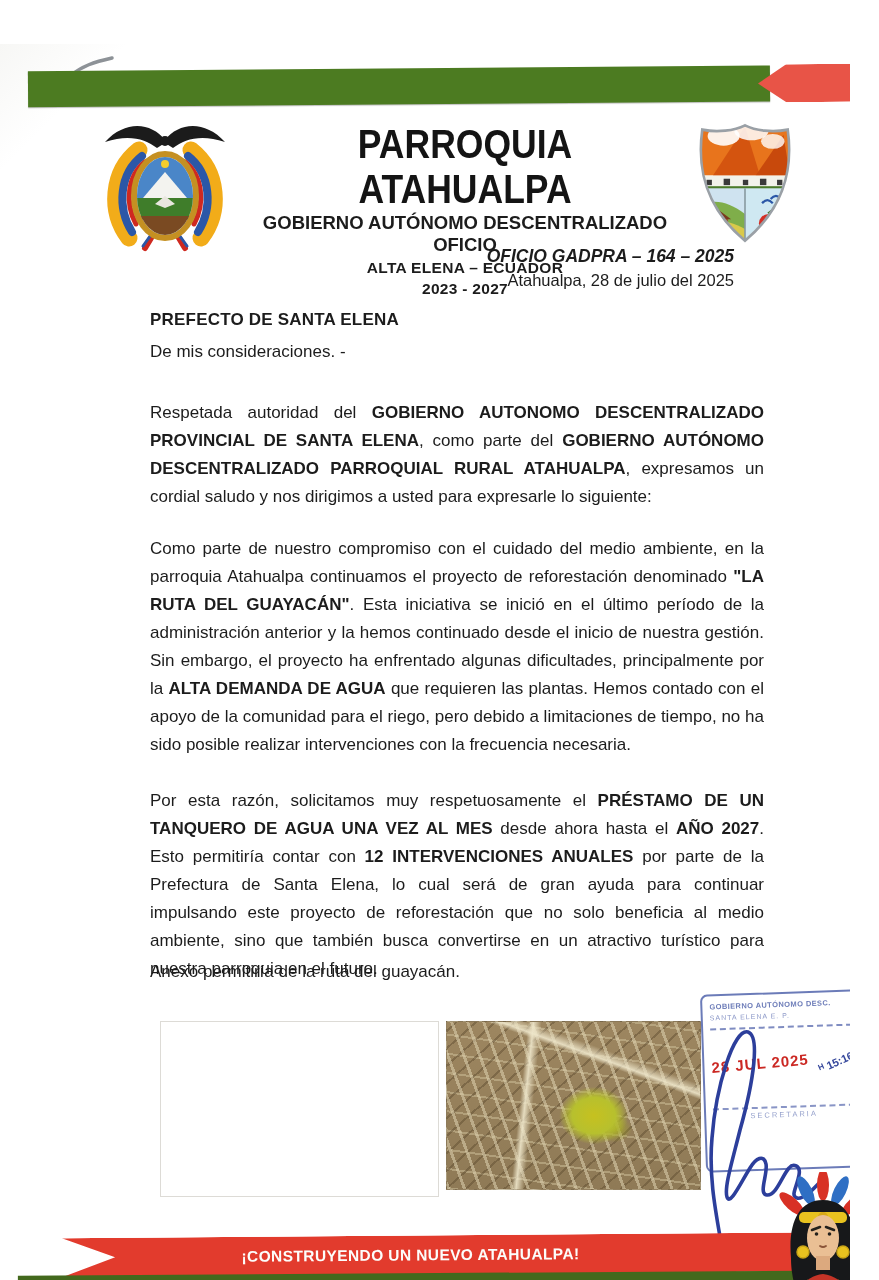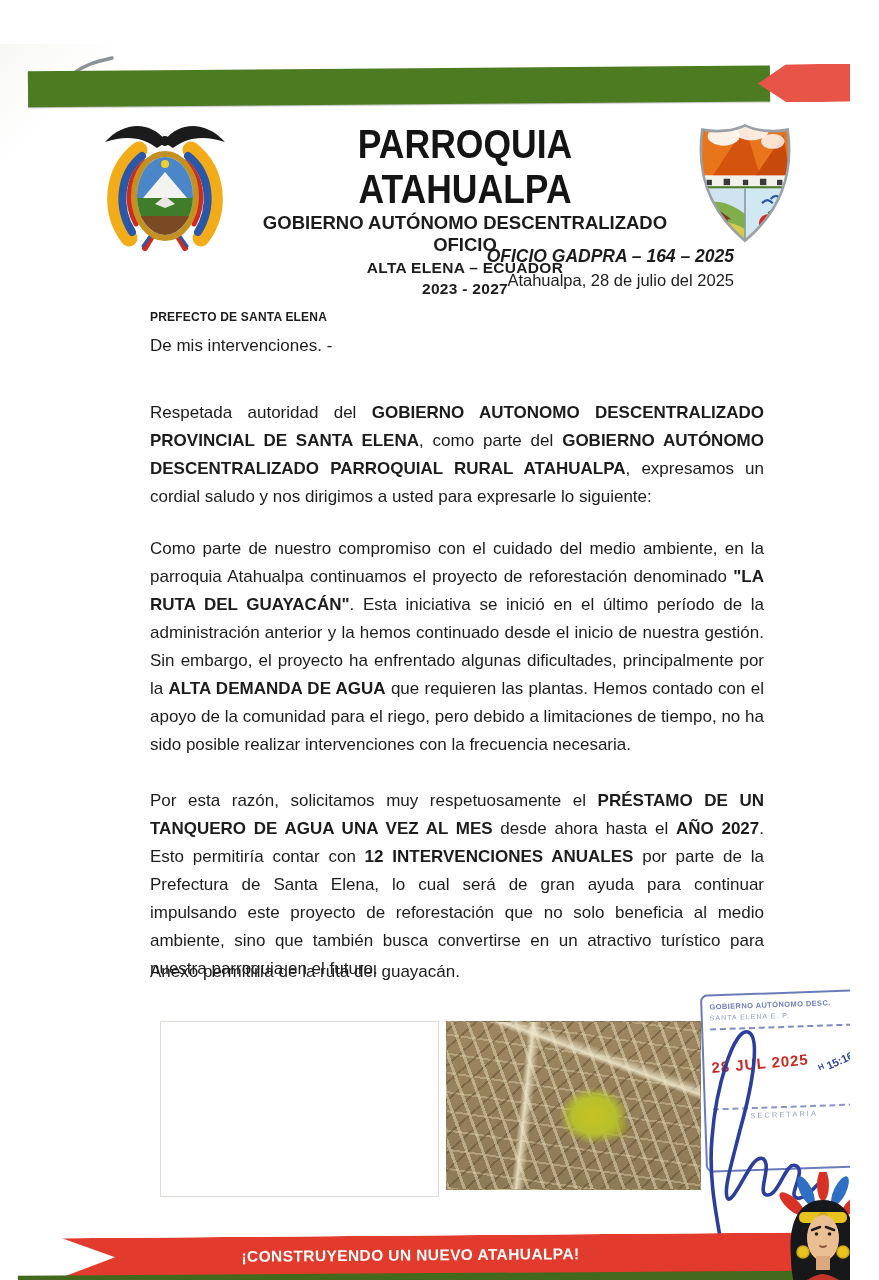--- a/index.html
+++ b/index.html
@@ -21,21 +21,21 @@
   .h-title{font-size:37px;font-weight:800;letter-spacing:0px;transform:scale(.96,1.08);transform-origin:center top;color:#141414;}
   .h-sub1{margin-top:6px;font-size:18.5px;font-weight:800;}
   .h-sub{margin-top:3px;font-size:15.5px;font-weight:800;letter-spacing:.3px;}
   
   .oficio{position:absolute;right:116px;top:202px;text-align:right;}
   .oficio-num{font-size:17.5px;font-weight:800;font-style:italic;}
   .oficio-date{margin-top:4px;font-size:16.5px;}
   
   .recipient{position:absolute;left:150px;top:255px;}
   .r-name{font-size:17px;font-weight:800;letter-spacing:.2px;}
-  .r-title{margin-top:11px;font-size:12px;font-weight:800;letter-spacing:.2px;}
+  .r-title{margin-top:11px;font-size:17px;font-weight:800;letter-spacing:.2px;}
   .r-salut{margin-top:12px;font-size:17px;}
   .para{position:absolute;left:150px;width:614px;font-size:17px;line-height:28px;text-align:justify;}
   .para .b{font-weight:800;}
   #p0{top:338px;} #p1{top:474px;} #p2{top:726px;}
   .annex{position:absolute;left:150px;top:918px;font-size:17px;}
   
   .photo{position:absolute;border:1px solid rgba(120,110,90,.25);}
   .photo-left{left:160px;top:977px;width:277px;height:174px;
     background:
       radial-gradient(ellipse 66px 50px at 46% 54%, #3f8f26 0%, #5aa735 45%, rgba(90,167,53,0) 72%),
@@ -160,21 +160,21 @@
     <div class="h-sub">2023 - 2027</div>
   </div>
 
   <div class="oficio">
     <div class="oficio-num">OFICIO GADPRA – 164 – 2025</div>
     <div class="oficio-date">Atahualpa, 28 de julio del 2025</div>
   </div>
 
   <div class="recipient">
     <div class="r-title">PREFECTO DE SANTA ELENA</div>
-    <div class="r-salut">De mis intervenciones. -</div>
+    <div class="r-salut">De mis consideraciones. -</div>
   </div>
 
   <p class="para" id="p0"><span>Respetada autoridad del </span><span class="b">GOBIERNO AUTONOMO DESCENTRALIZADO PROVINCIAL DE SANTA ELENA</span><span>, como parte del </span><span class="b">GOBIERNO AUTÓNOMO DESCENTRALIZADO PARROQUIAL RURAL ATAHUALPA</span><span>, expresamos un cordial saludo y nos dirigimos a usted para expresarle lo siguiente:</span></p>
   <p class="para" id="p1"><span>Como parte de nuestro compromiso con el cuidado del medio ambiente, en la parroquia Atahualpa continuamos el proyecto de reforestación denominado </span><span class="b">"LA RUTA DEL GUAYACÁN"</span><span>. Esta iniciativa se inició en el último período de la administración anterior y la hemos continuado desde el inicio de nuestra gestión. Sin embargo, el proyecto ha enfrentado algunas dificultades, principalmente por la </span><span class="b">ALTA DEMANDA DE AGUA</span><span> que requieren las plantas. Hemos contado con el apoyo de la comunidad para el riego, pero debido a limitaciones de tiempo, no ha sido posible realizar intervenciones con la frecuencia necesaria.</span></p>
   <p class="para" id="p2"><span>Por esta razón, solicitamos muy respetuosamente el </span><span class="b">PRÉSTAMO DE UN TANQUERO DE AGUA UNA VEZ AL MES</span><span> desde ahora hasta el </span><span class="b">AÑO 2027</span><span>. Esto permitiría contar con </span><span class="b">12 INTERVENCIONES ANUALES</span><span> por parte de la Prefectura de Santa Elena, lo cual será de gran ayuda para continuar impulsando este proyecto de reforestación que no solo beneficia al medio ambiente, sino que también busca convertirse en un atractivo turístico para nuestra parroquia en el futuro.</span></p>
   <div class="annex">Anexo permitiría de la ruta del guayacán.</div>
 
   <div class="photo photo-left"></div>
   <div class="photo photo-right"></div>
 

